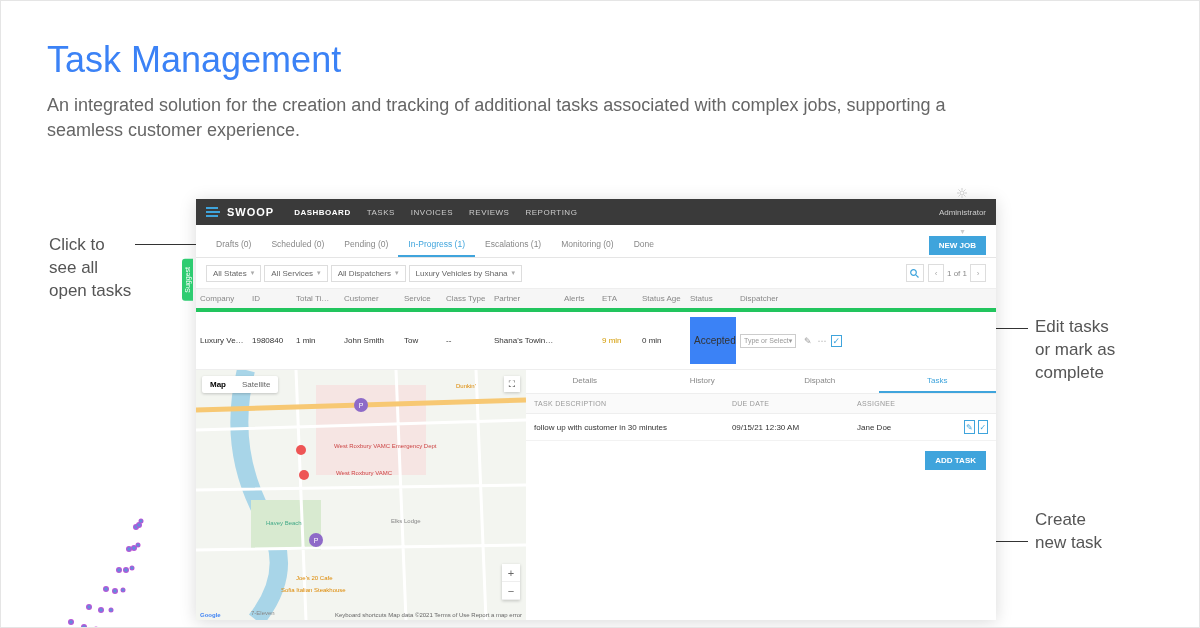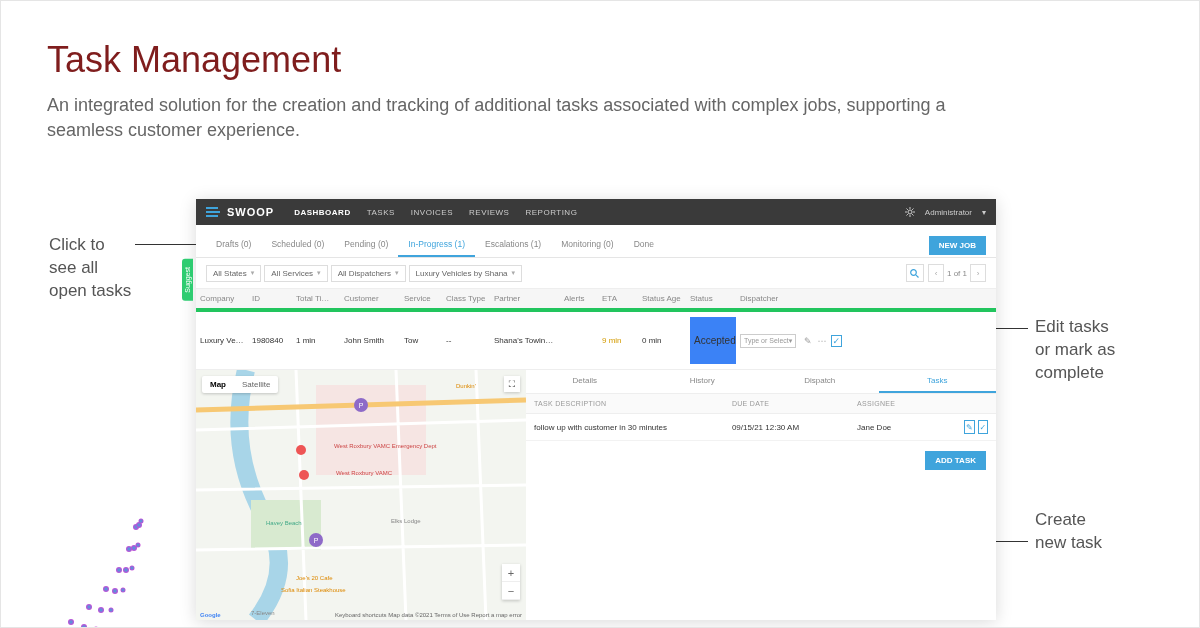--- a/index.html
+++ b/index.html
@@ -1,30 +1,30 @@
 <!DOCTYPE html>
 <html><head>
 <meta charset="utf-8">
 <style>
 * { box-sizing: border-box; margin: 0; padding: 0; }
 body { font-family: -apple-system, BlinkMacSystemFont, "Segoe UI", Arial, sans-serif; background: #fff; width: 1200px; height: 628px; position: relative; overflow: hidden; border: 1px solid #e5e5e5; }
-.hero-title { font-size: 36px; font-weight: 300; color: #7f1d1d; padding: 38px 0 12px 46px; }
+.hero-title { font-size: 36px; font-weight: 300; color: #3b82f6; padding: 38px 0 12px 46px; }
 .hero-sub { font-size: 18px; color: #666; padding: 0 46px 20px 46px; line-height: 1.4; max-width: 1050px; }
 .annotation { position: absolute; font-size: 17px; color: #555; line-height: 1.35; }
 .annotation-line { position: absolute; background: #333; }
 .annotation-dot { position: absolute; width: 8px; height: 8px; border-radius: 50%; background: #333; }
 .app { position: absolute; left: 195px; top: 198px; width: 800px; background: #fff; box-shadow: 0 2px 16px rgba(0,0,0,0.15); font-size: 9px; color: #333; }
 .app-header { background: #3a3a3a; color: #fff; height: 26px; display: flex; align-items: center; padding: 0 10px; }
 .logo { display: flex; align-items: center; gap: 3px; }
 .logo-text { font-size: 11px; font-weight: 600; letter-spacing: 1px; color: #fff; }
 .logo-mark { width: 18px; height: 12px; }
 .nav { display: flex; margin-left: 20px; gap: 16px; font-size: 8px; letter-spacing: .5px; }
 .nav-item { color: #ccc; cursor: pointer; }
 .nav-item.active { color: #fff; font-weight: 600; }
-.header-right { margin-left: auto; display: flex; align-items: center; gap: 10px; color: #ccc; font-size: 8px; }
+.header-right { margin-left: auto; display: flex; align-items: center; gap: 10px; color: #ccc; font-size: 8px; flex-direction: column; }
 .gear { width: 10px; height: 10px; }
 .tabs-row { display: flex; align-items: center; border-bottom: 1px solid #e5e5e5; padding: 8px 10px 0 10px; }
 .tab { padding: 6px 10px; font-size: 8.5px; color: #888; cursor: pointer; border-bottom: 2px solid transparent; }
 .tab.active { color: #3fa4dc; border-bottom-color: #3fa4dc; }
 .new-job { margin-left: auto; background: #3fa4dc; color: #fff; padding: 5px 10px; font-size: 8px; font-weight: 600; border: none; cursor: pointer; }
 .filters-row { display: flex; align-items: center; padding: 6px 10px; gap: 3px; }
 .filter { border: 1px solid #ddd; padding: 3px 6px; display: flex; align-items: center; gap: 4px; font-size: 8px; color: #666; cursor: pointer; background: #fff; }
 .chev { font-size: 7px; color: #aaa; }
 .filters-right { margin-left: auto; display: flex; gap: 4px; align-items: center; }
 .icon-btn { border: 1px solid #ddd; width: 18px; height: 18px; display: flex; align-items: center; justify-content: center; color: #3fa4dc; cursor: pointer; font-size: 9px; }

